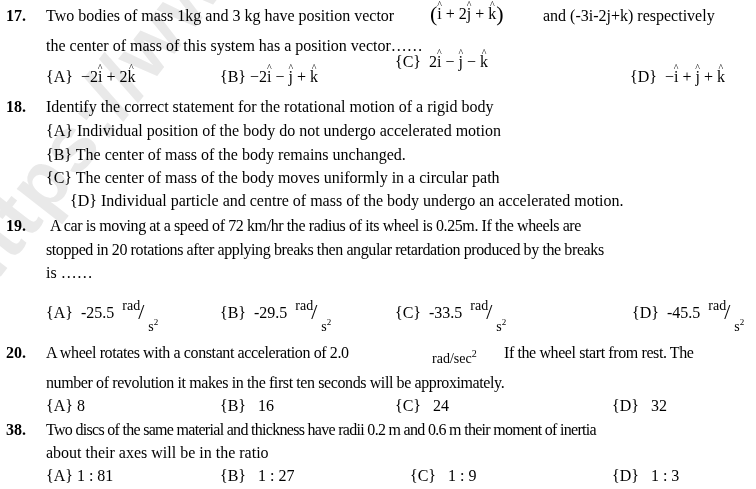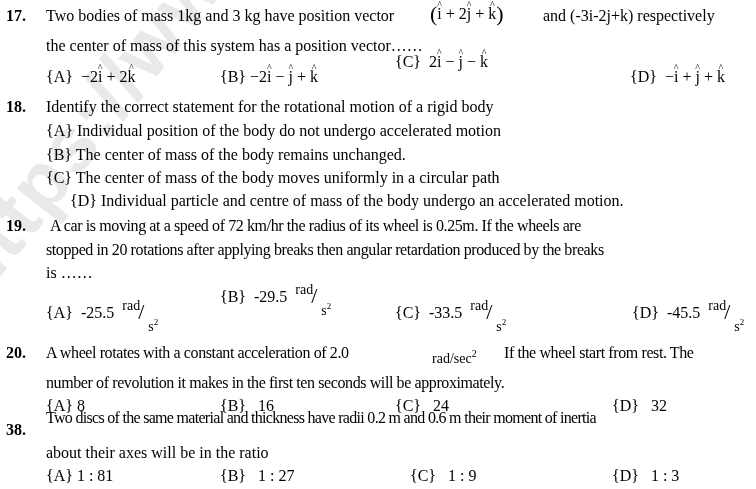--- a/index.html
+++ b/index.html
@@ -61,40 +61,40 @@
   <div class="opt" style="top:191px; left:46px;margin-left:24px;"><span>{D}</span> <span>Individual particle and centre of mass of the body undergo an accelerated motion.</span></div>
 </div>
 
 <div>
   <span class="line qnum" style="top:216px;">19.</span>
   <span class="line q cond" style="top:216px; left:50px;text-align:right;">A car is moving at a speed of 72 km/hr the radius of its wheel is 0.25m.  If the wheels are</span>
   <span class="line q cond" style="top:240px;">stopped in 20 rotations after applying breaks then angular retardation produced by the breaks</span>
   <span class="line q" style="top:263px;">is ……</span>
 
   <div class="opt" style="top:302px; left:46px;"><span>{A}</span>&nbsp; <span>-25.5</span>&nbsp; <span class="frac"><span class="num">rad</span><span class="slash">/</span><span class="den"><span>s</span><sup>2</sup></span></span></div>
-  <div class="opt" style="top:286px; left:220px;"><span>{B}</span>&nbsp; <span>-29.5</span>&nbsp; <span class="frac"><span class="num">rad</span><span class="slash">/</span><span class="den"><span>s</span><sup>2</sup></span></span></div>
+  <div class="opt" style="top:302px; left:220px;"><span>{B}</span>&nbsp; <span>-29.5</span>&nbsp; <span class="frac"><span class="num">rad</span><span class="slash">/</span><span class="den"><span>s</span><sup>2</sup></span></span></div>
   <div class="opt" style="top:302px; left:395px;"><span>{C}</span>&nbsp; <span>-33.5</span>&nbsp; <span class="frac"><span class="num">rad</span><span class="slash">/</span><span class="den"><span>s</span><sup>2</sup></span></span></div>
   <div class="opt" style="top:302px; left:632px;"><span>{D}</span>&nbsp; <span>-45.5</span>&nbsp; <span class="frac"><span class="num">rad</span><span class="slash">/</span><span class="den"><span>s</span><sup>2</sup></span></span></div>
 </div>
 
 <div>
   <span class="line qnum" style="top:343px;">20.</span>
   <span class="line q cond" style="top:343px;">A wheel rotates with a constant acceleration of 2.0</span>
   <span class="line unit" style="top:344px; left:432px;"><span>rad/sec</span><sup>2</sup></span>
   <span class="line cond" style="top:343px; left:504px;">If the wheel start from rest. The</span>
   <span class="line q cond" style="top:373px;">number of revolution it makes in the first ten seconds will be approximately.</span>
 
   <div class="opt" style="top:396px; left:46px;"><span>{A}</span> <span>8</span></div>
   <div class="opt" style="top:396px; left:220px;"><span>{B}</span>&nbsp;&nbsp; <span>16</span></div>
   <div class="opt" style="top:396px; left:395px;"><span>{C}</span>&nbsp;&nbsp; <span>24</span></div>
   <div class="opt" style="top:396px; left:612px;"><span>{D}</span>&nbsp;&nbsp; <span>32</span></div>
 </div>
 
 <div>
   <span class="line qnum" style="top:420px;">38.</span>
-  <span class="line q cond" style="top:408px; letter-spacing:-0.7px;text-align:right;">Two discs of the same material and thickness have radii 0.2 m and 0.6 m their moment of inertia</span>
+  <span class="line q cond" style="top:420px; letter-spacing:-0.7px;text-align:right;">Two discs of the same material and thickness have radii 0.2 m and 0.6 m their moment of inertia</span>
   <span class="line q" style="top:443px;">about their axes will be in the ratio</span>
 
   <div class="opt" style="top:466px; left:46px;"><span>{A}</span> <span>1 : 81</span></div>
   <div class="opt" style="top:466px; left:220px;"><span>{B}</span>&nbsp;&nbsp; <span>1 : 27</span></div>
   <div class="opt" style="top:466px; left:395px;margin-left:15px;"><span>{C}</span>&nbsp;&nbsp; <span>1 : 9</span></div>
   <div class="opt" style="top:466px; left:612px;"><span>{D}</span>&nbsp;&nbsp; <span>1 : 3</span></div>
 </div>
 
 </body></html>

